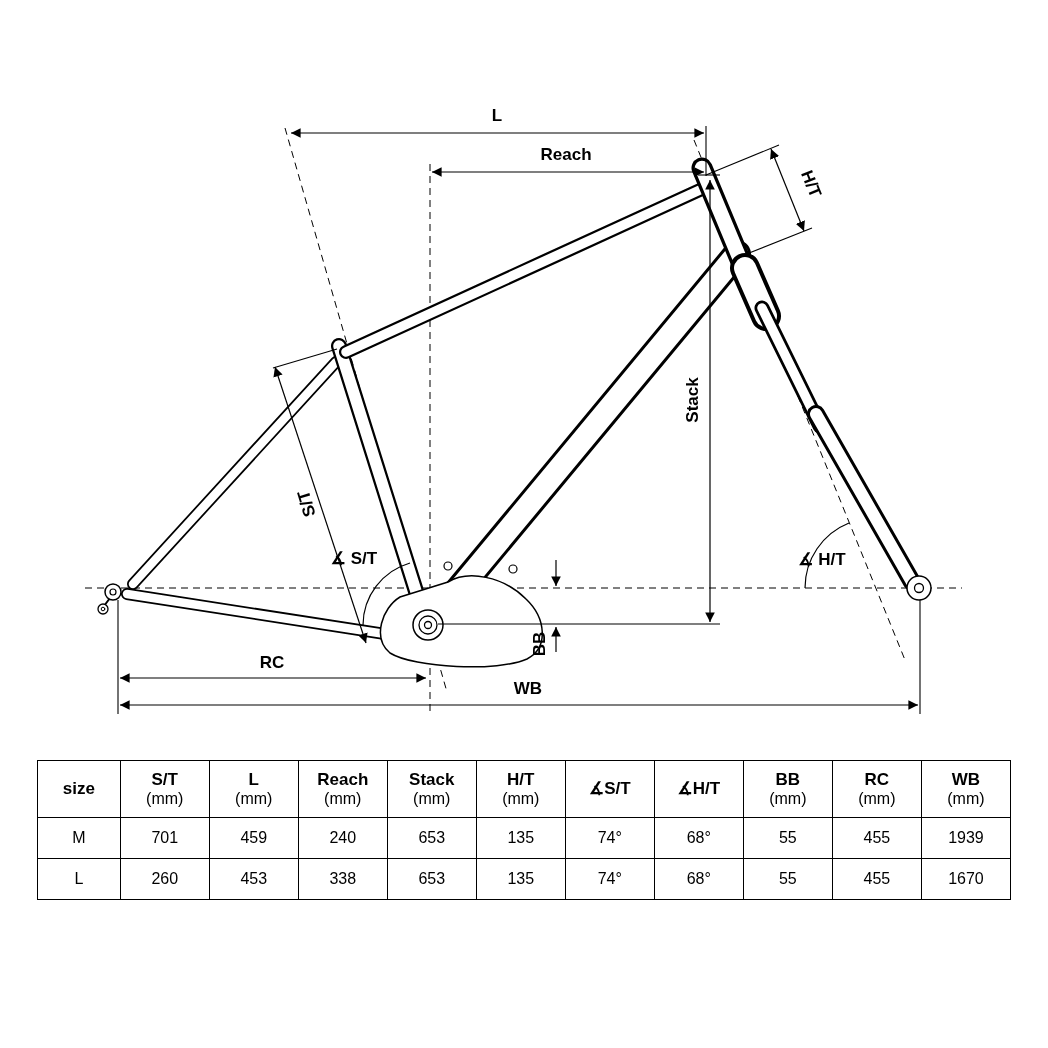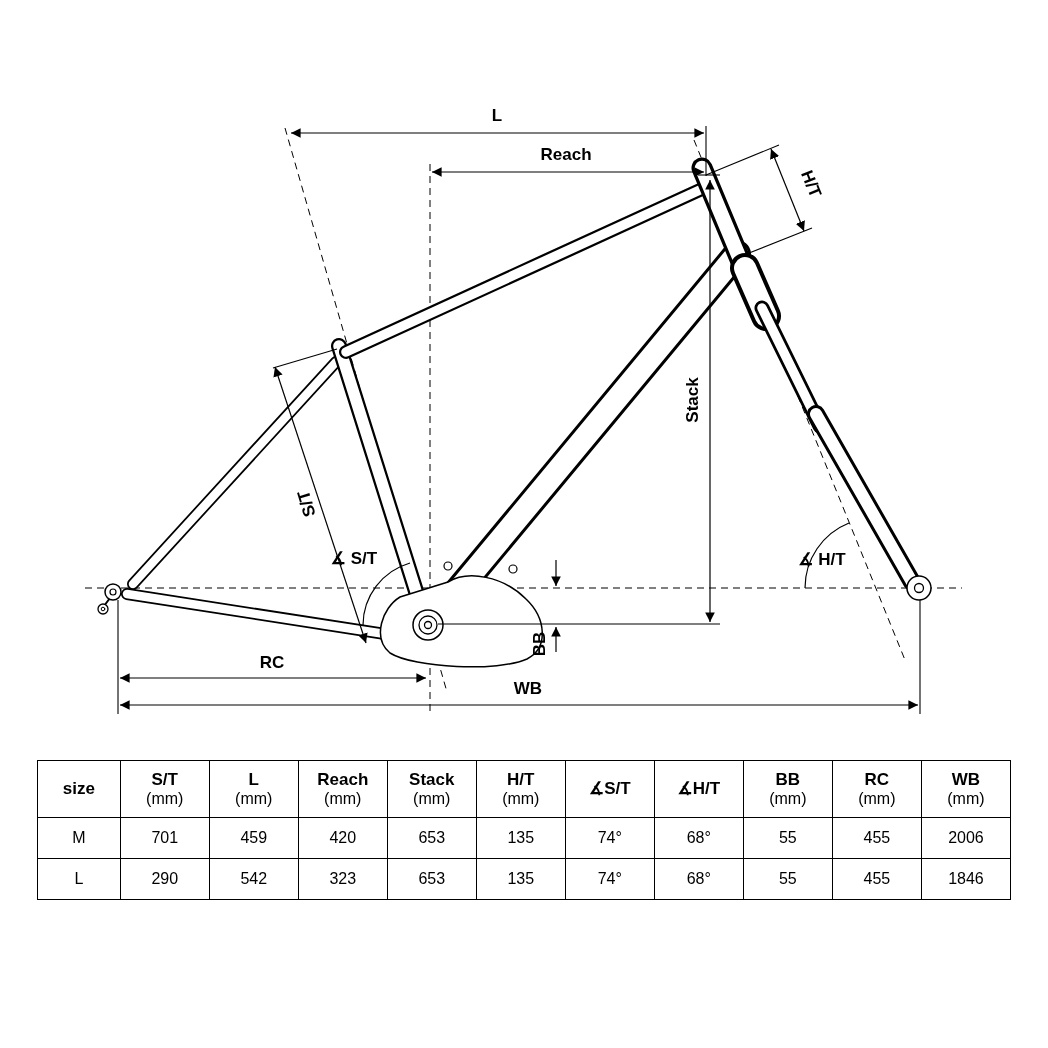--- a/index.html
+++ b/index.html
@@ -179,39 +179,39 @@
               <div class="col-label">WB</div>
               <div class="col-sub">(mm)</div>
             </th>
           </tr>
       </thead>
       <tbody id="geo-body">
           <tr>
             <td>M</td>
             <td>701</td>
             <td>459</td>
-            <td>420</td>
+            <td>240</td>
             <td>653</td>
             <td>135</td>
             <td>74°</td>
             <td>68°</td>
             <td>55</td>
             <td>455</td>
-            <td>2006</td>
+            <td>1939</td>
           </tr>
           <tr>
             <td>L</td>
-            <td>290</td>
-            <td>542</td>
-            <td>323</td>
+            <td>260</td>
+            <td>453</td>
+            <td>338</td>
             <td>653</td>
             <td>135</td>
             <td>74°</td>
             <td>68°</td>
             <td>55</td>
             <td>455</td>
-            <td>1846</td>
+            <td>1670</td>
           </tr>
         </tbody>
     </table>
   </div>
 
 </div>
 
 </body></html>

